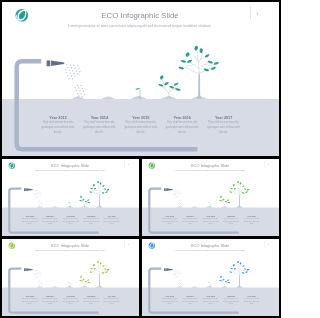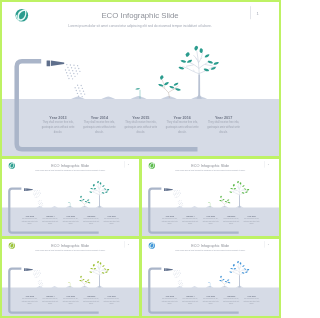--- a/index.html
+++ b/index.html
@@ -1,18 +1,18 @@
 <!DOCTYPE html>
 <html><head>
 <meta charset="utf-8">
 <style>
   html,body{margin:0;padding:0;}
   body{width:281px;height:318px;background:#ffffff;overflow:hidden;
        font-family:"Liberation Sans",sans-serif;}
-  .page{position:relative;width:281px;height:318px;background:#bef264;}
+  .page{position:relative;width:281px;height:318px;background:#000000;}
   .slide{position:absolute;background:#fff;overflow:hidden;}
   .slide svg{position:absolute;left:0;top:0;width:100%;height:100%;display:block;}
   .hero{left:2px;top:2px;width:277px;height:154px;}
   .mini{width:137px;height:77px;}
   .m1{left:2px;top:159px;}
   .m2{left:142px;top:159px;}
   .m3{left:2px;top:239px;}
   .m4{left:142px;top:239px;}
 </style>
 </head>

